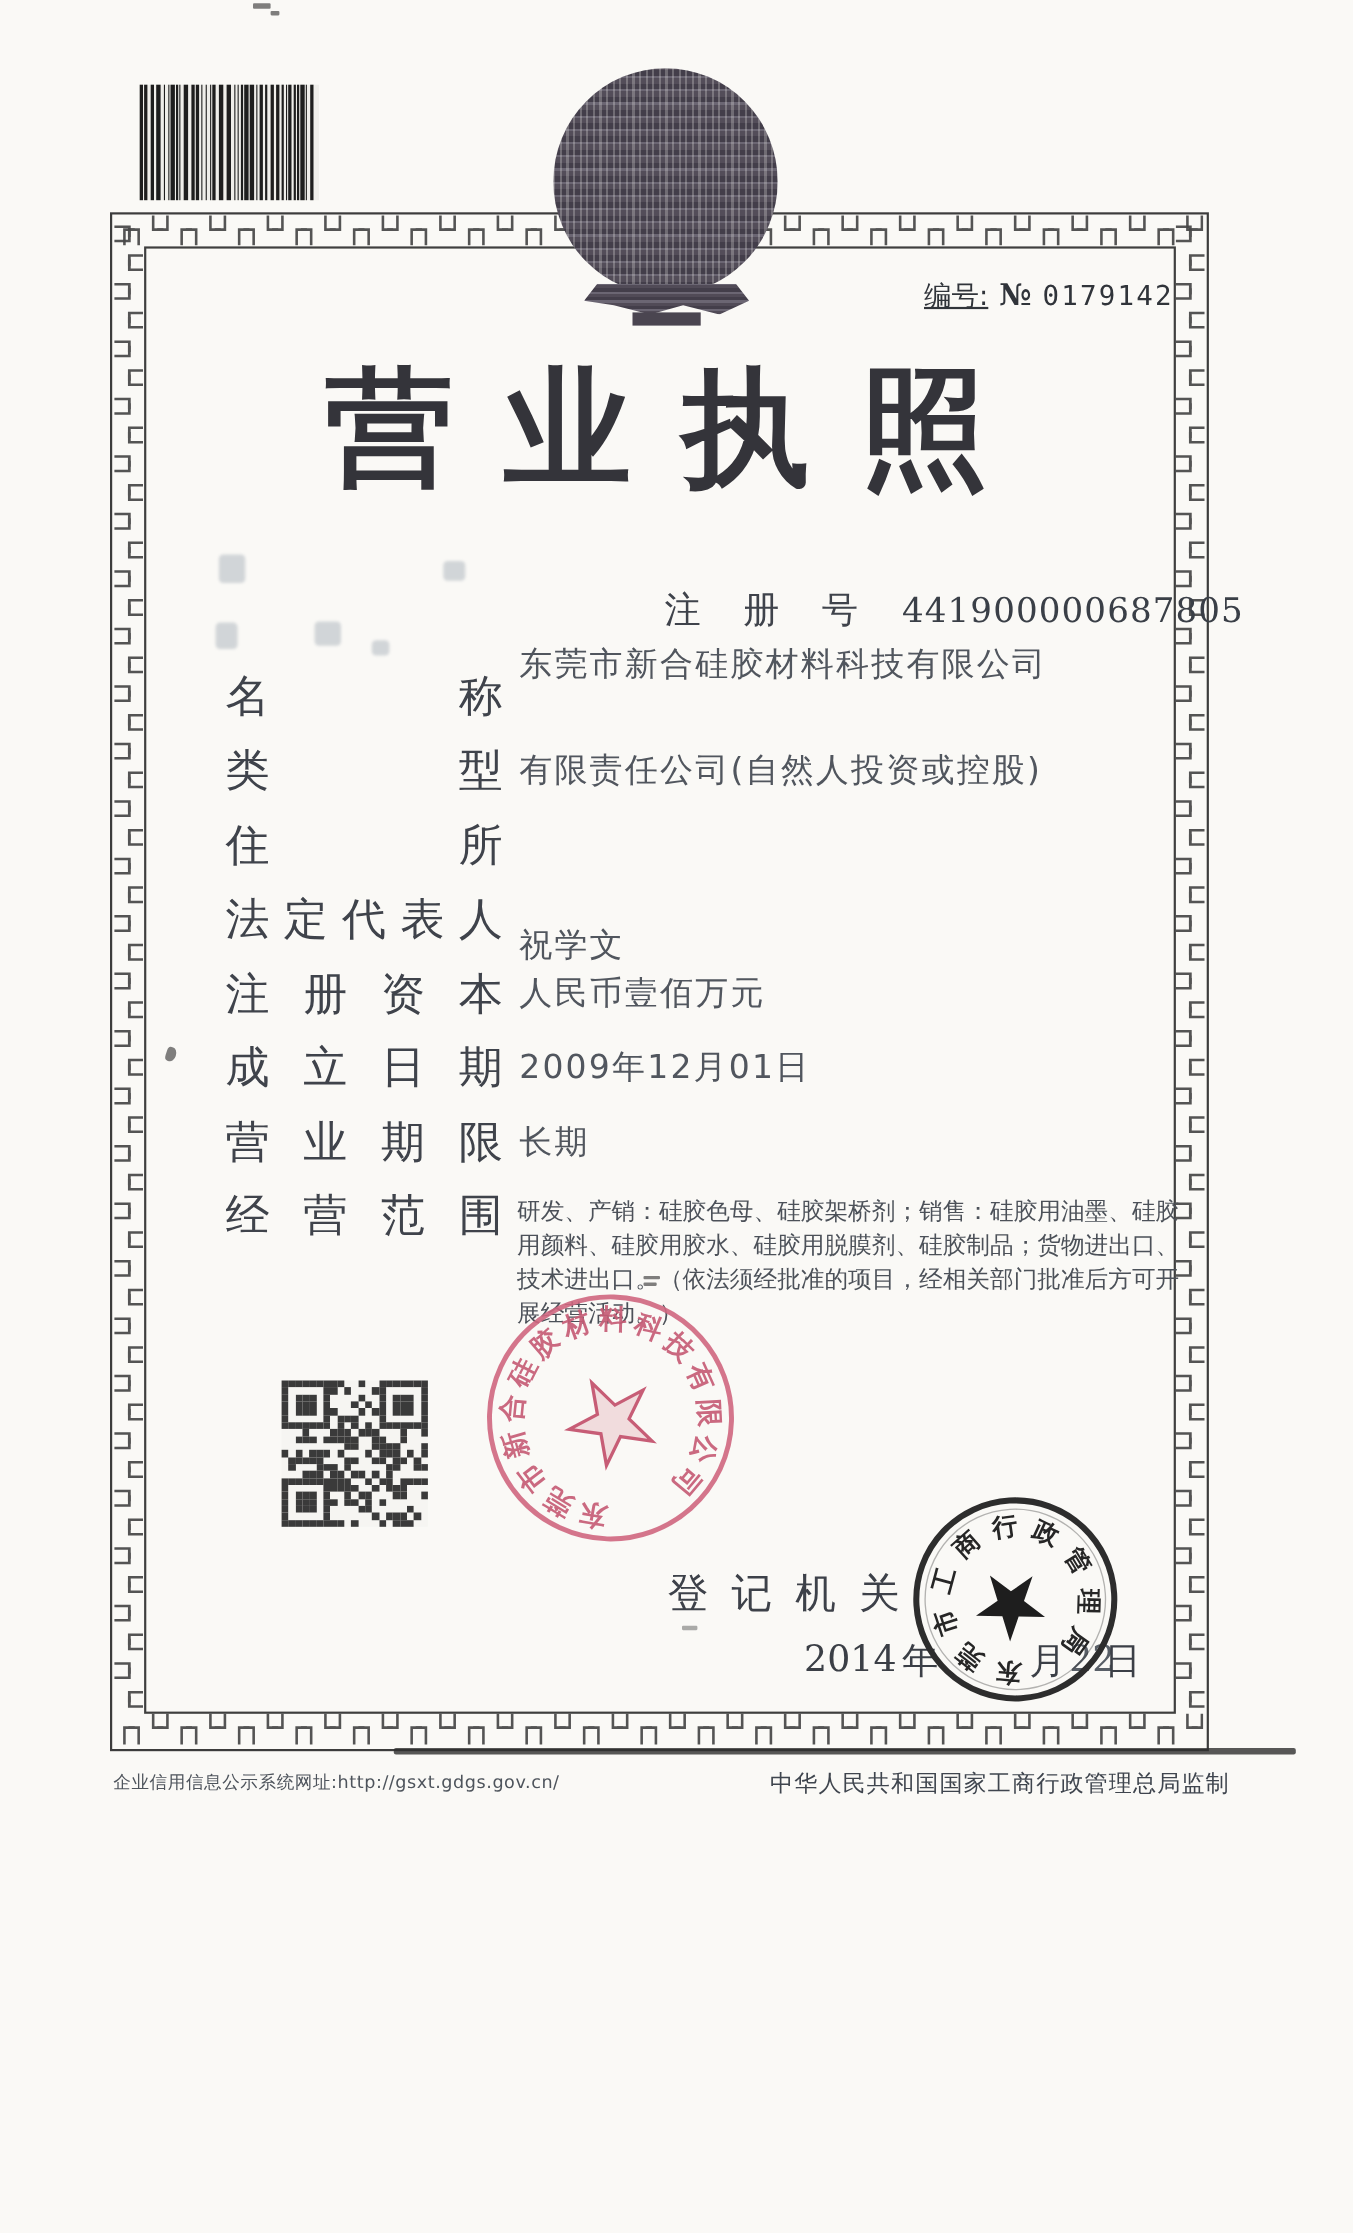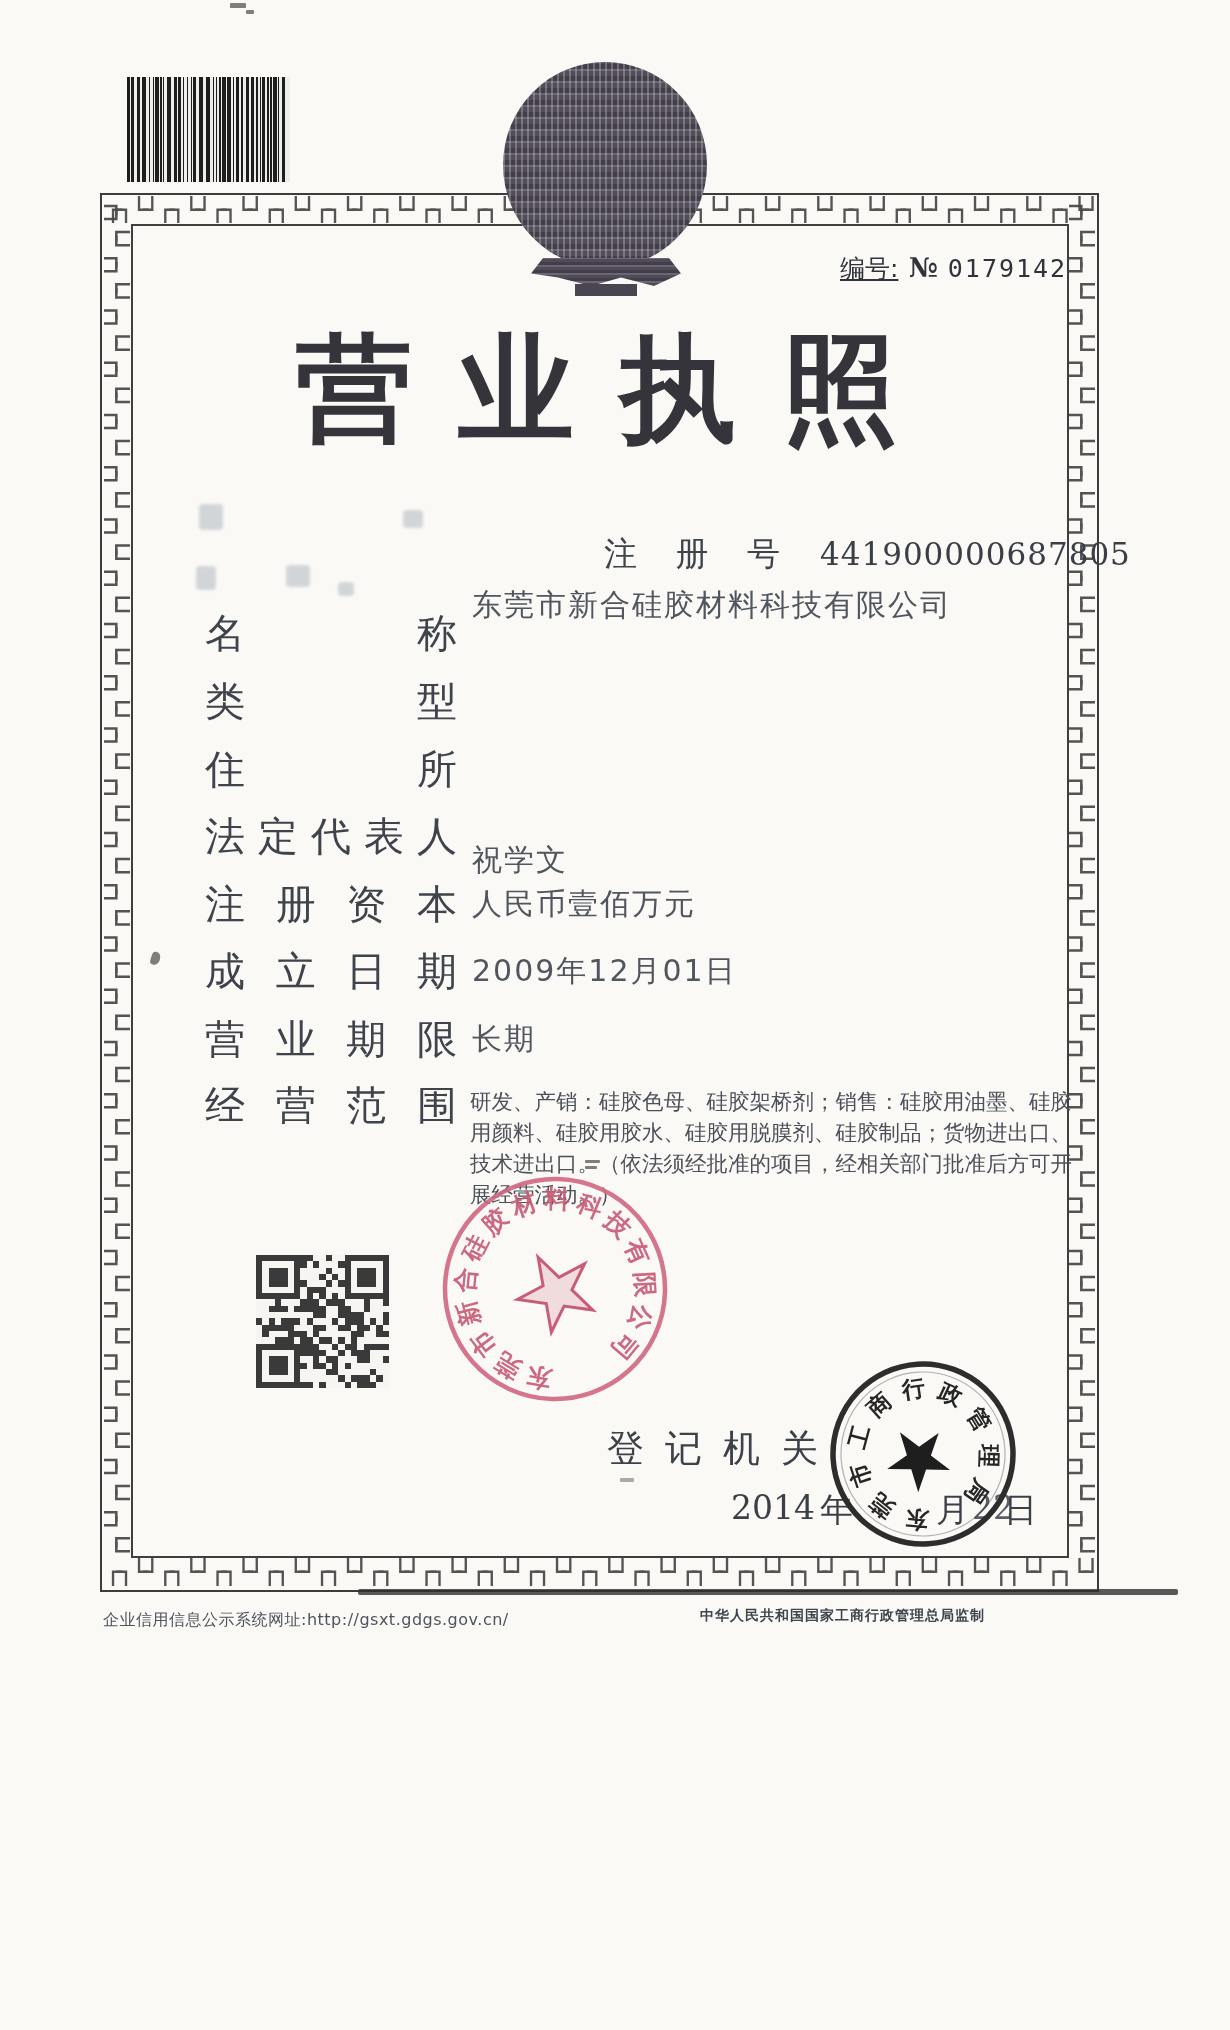--- a/index.html
+++ b/index.html
@@ -50,21 +50,21 @@
       grid-template-columns:repeat(21,1fr);grid-template-rows:repeat(21,1fr);background:#f6f5f2;}
   .qr i{display:block;}
   .qr i.d{background:#3a3a3a;}
   
   .registry{left:607px;top:1424px;font-size:37px;letter-spacing:21px;color:#3d4149;font-weight:500;
             font-family:"DejaVu Serif","Liberation Serif",serif;z-index:5;}
   .date span{position:absolute;top:1488px;font-size:33px;color:#3b3f46;z-index:5;
              font-family:"DejaVu Serif","Liberation Serif",serif;}
   
   .footer-left{left:103px;top:1610px;font-size:16px;color:#4e545c;letter-spacing:.5px;}
-  .footer-right{left:700px;top:1607px;font-size:14px;color:#3f454e;font-weight:700;letter-spacing:1px;}
+  .footer-right{left:700px;top:1607px;font-size:21px;color:#3f454e;font-weight:400;letter-spacing:1px;}
   .smear{left:358px;top:1589px;width:820px;height:6px;background:#2e2e2e;opacity:.8;border-radius:2px;}
   
   .blob{background:#6b7b8c;opacity:.28;filter:blur(1.5px);border-radius:4px;}
   .mark{background:#4a4a4a;opacity:.7;border-radius:1px;}
   svg{overflow:visible;}
   .seal text{font-family:"DejaVu Sans","Liberation Sans",sans-serif;}
 </style>
 </head>
 <body>
 
@@ -101,20 +101,21 @@
   <div class="abs row-label justify-chars" style="top: 610px; display: flex; justify-content: space-between;">
       <span>名</span>
       <span>称</span>
     </div>
   <div class="abs row-value" style="top:582px">东莞市新合硅胶材料科技有限公司</div>
 
   <div class="abs row-label justify-chars" style="top: 678px; display: flex; justify-content: space-between;">
       <span>类</span>
       <span>型</span>
     </div>
+  <div class="abs row-value" style="top:678px">有限责任公司(自然人投资或控股)</div>
 
   <div class="abs row-label justify-chars" style="top: 746px; display: flex; justify-content: space-between;">
       <span>住</span>
       <span>所</span>
     </div>
 
   <div class="abs row-label justify-chars" style="top: 813px; display: flex; justify-content: space-between;">
       <span>法</span>
       <span>定</span>
       <span>代</span>

